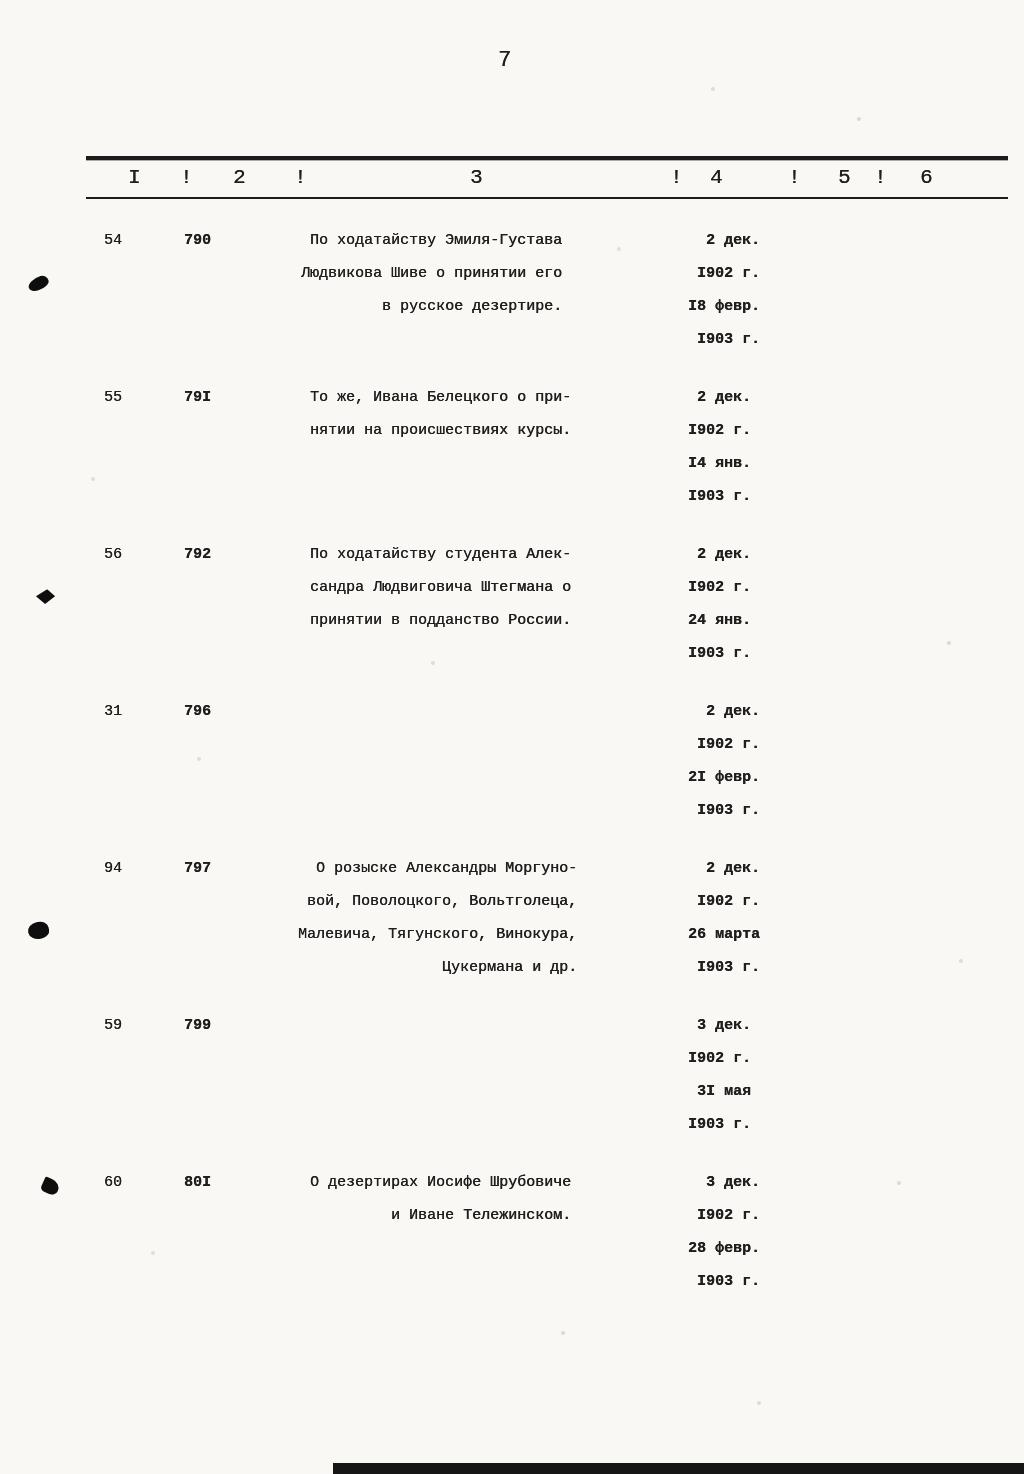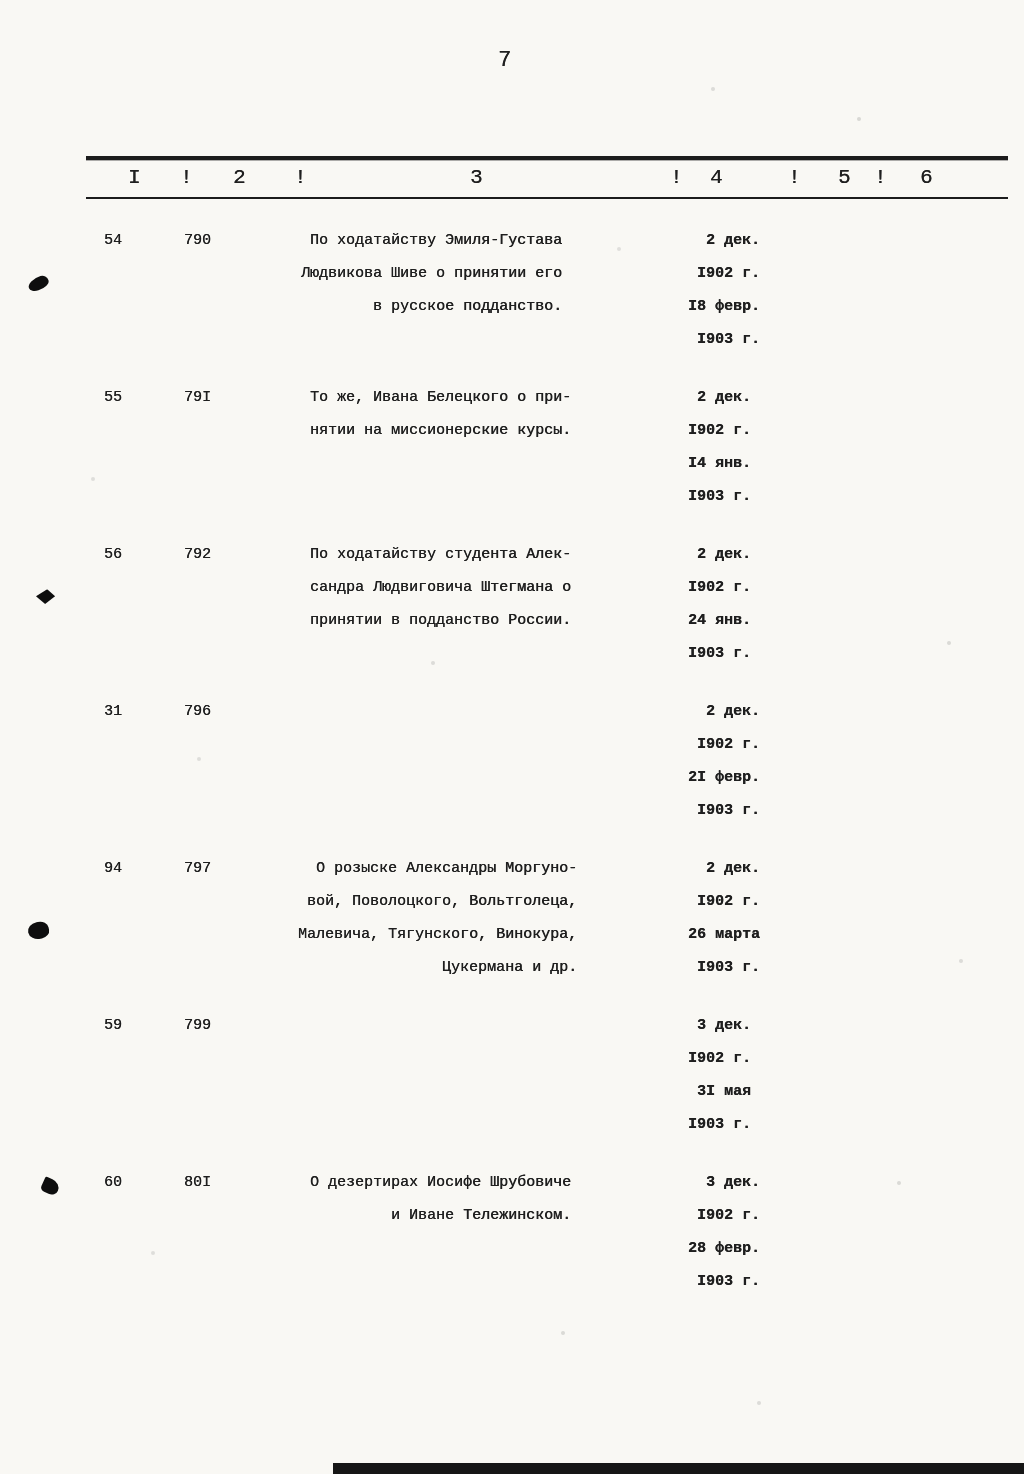--- a/index.html
+++ b/index.html
@@ -60,21 +60,21 @@
   }
   .cell {
     position: absolute;
     top: 12px;
     font-size: 15px;
     line-height: 33px;
     white-space: pre;
     text-align: right;
   }
   .cell.num   { left: 104px; }
-  .cell.case  { left: 184px; }
+  .cell.case  { left: 184px; font-weight: bold; }
   .cell.title { left: 298px; text-indent: 12px; }
   .cell.dates { left: 688px; font-weight: bold; }
   
   .blot {
     position: absolute;
     background: #0e0e0e;
   }
   .blot-1 {
     left: 28px; top: 277px; width: 21px; height: 13px;
     border-radius: 70% 30% 60% 40% / 60% 50% 50% 40%;
@@ -147,32 +147,32 @@
     <div class="rule rule-bottom"></div>
   </div>
 
   <div class="rows">
 
     <div class="row">
       <div class="cell num">54</div>
       <div class="cell case">790</div>
       <div class="cell title">По ходатайству Эмиля-Густава
 Людвикова Шиве о принятии его
-в русское подданство.</div>
+в русское дезертире.</div>
       <div class="cell dates">2 дек.
 I902 г.
 I8 февр.
 I903 г.</div>
     </div>
 
     <div class="row">
       <div class="cell num">55</div>
       <div class="cell case">79I</div>
       <div class="cell title">То же, Ивана Белецкого о при-
-нятии на миссионерские курсы.</div>
+нятии на происшествиях курсы.</div>
       <div class="cell dates">2 дек.
 I902 г.
 I4 янв.
 I903 г.</div>
     </div>
 
     <div class="row">
       <div class="cell num">56</div>
       <div class="cell case">792</div>
       <div class="cell title">По ходатайству студента Алек-

